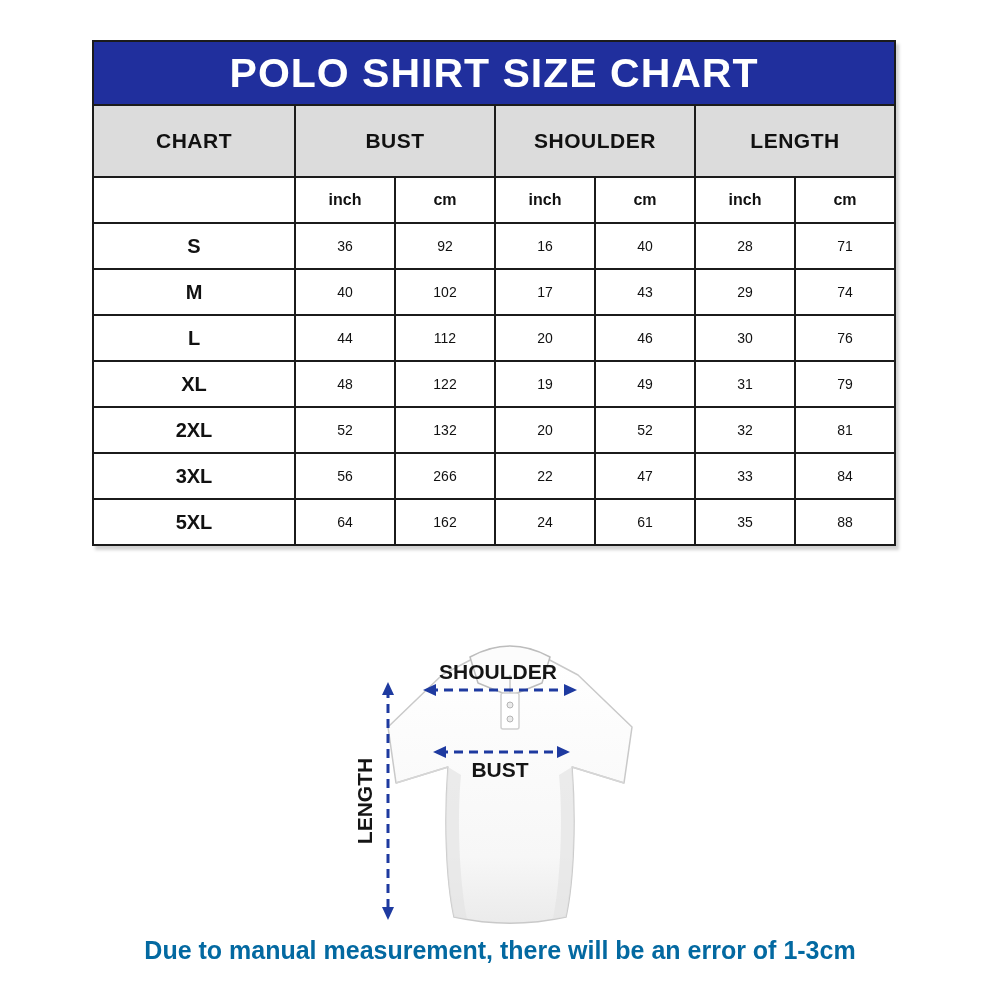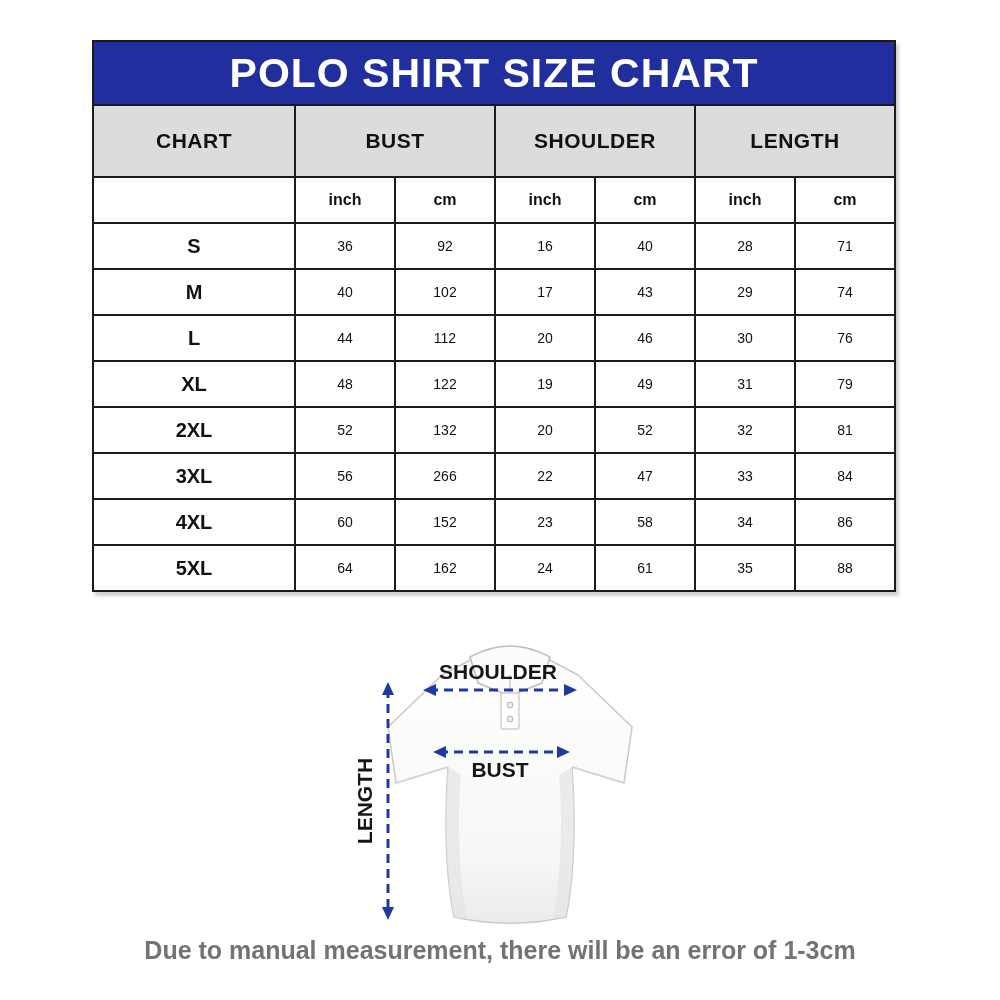--- a/index.html
+++ b/index.html
@@ -25,21 +25,21 @@
   tr.group-row th{
     background:#dcdcdc;height:70px;font-size:21px;font-weight:bold;letter-spacing:.5px;
   }
   tr.unit-row td{height:44px;font-size:16px;font-weight:bold;background:#fff;}
   tr.data-row{height:46px;}
   tr.data-row th{font-size:20px;font-weight:bold;background:#fff;}
   tr.data-row td{font-size:14px;font-weight:400;background:#fff;}
   .diagram{position:absolute;left:330px;top:635px;width:350px;height:305px;}
   .note{
     position:absolute;left:0;top:936px;width:1000px;text-align:center;
-    color:#737373;font-size:25px;font-weight:bold;
+    color:#0369a1;font-size:25px;font-weight:bold;
   }
 </style>
 </head>
 <body>
 
 <div class="chart-wrap">
   <table class="size-table">
     <colgroup>
       <col class="c-size">
         <col class="c-val">
@@ -117,29 +117,20 @@
       <tr class="data-row">
         <th>3XL</th>
         <td>56</td>
         <td>266</td>
         <td>22</td>
         <td>47</td>
         <td>33</td>
         <td>84</td>
       </tr>
       <tr class="data-row">
-        <th>4XL</th>
-        <td>60</td>
-        <td>152</td>
-        <td>23</td>
-        <td>58</td>
-        <td>34</td>
-        <td>86</td>
-      </tr>
-      <tr class="data-row">
         <th>5XL</th>
         <td>64</td>
         <td>162</td>
         <td>24</td>
         <td>61</td>
         <td>35</td>
         <td>88</td>
       </tr>
     </tbody>
   </table>

